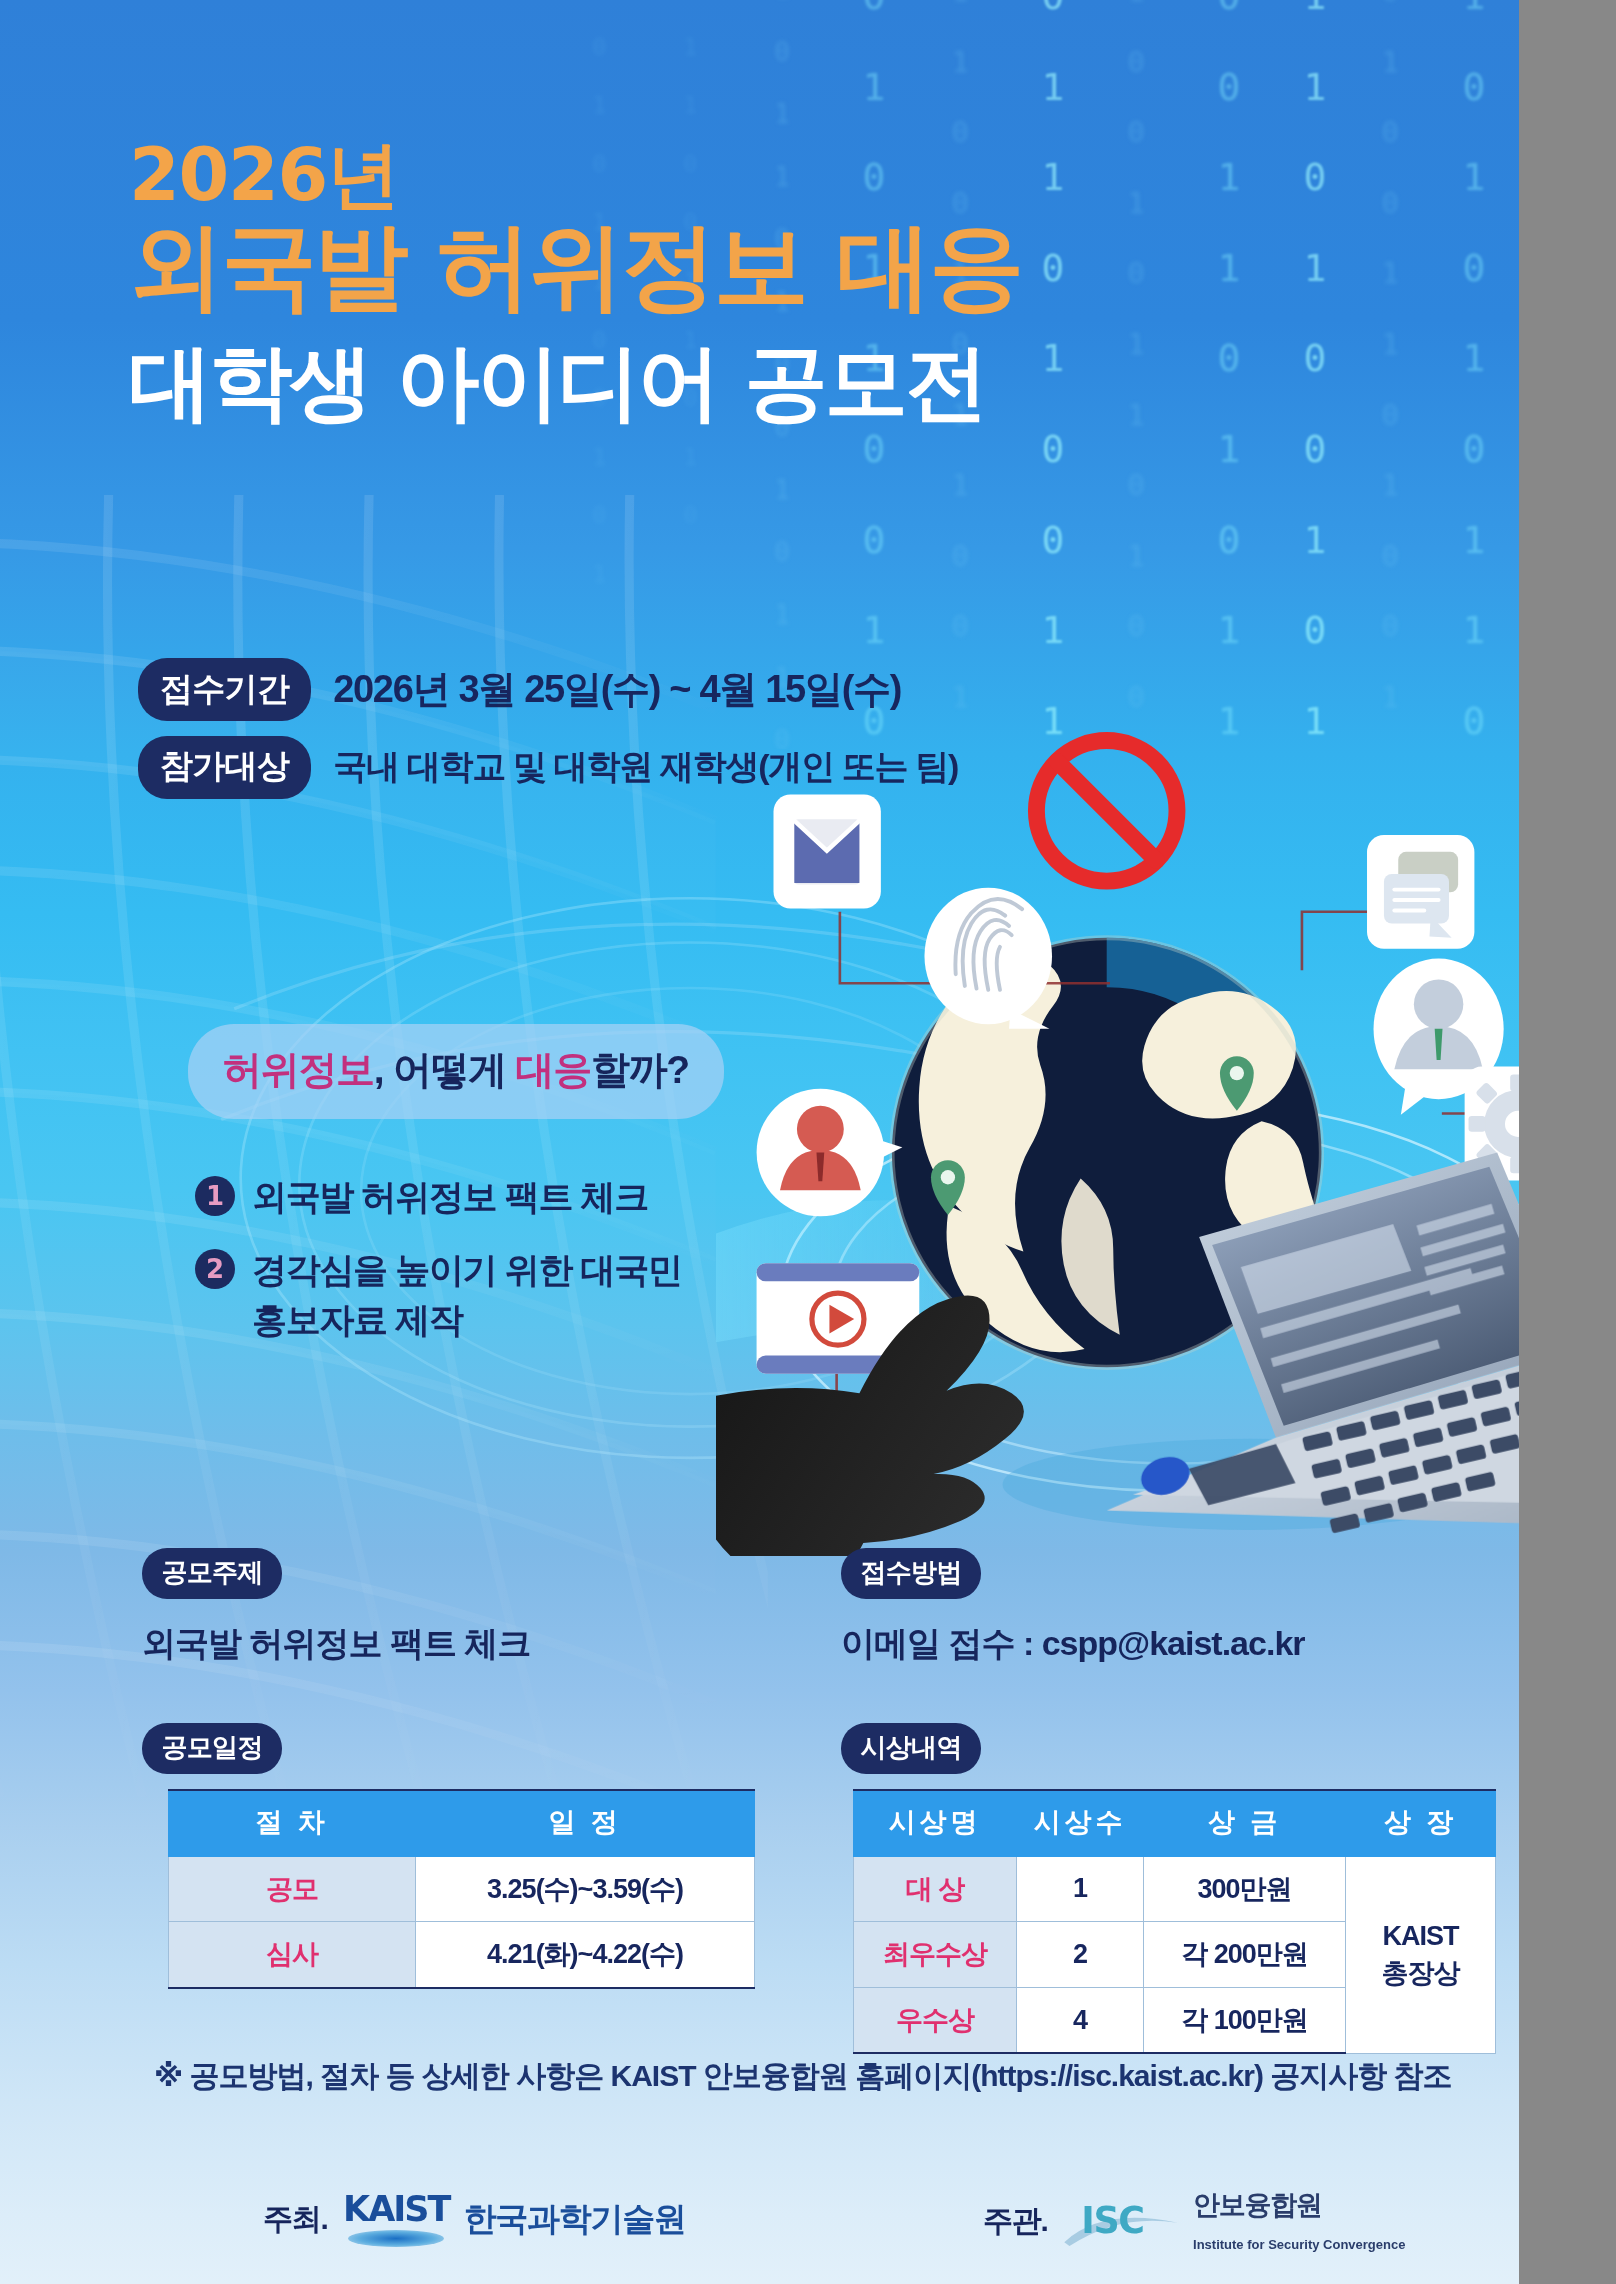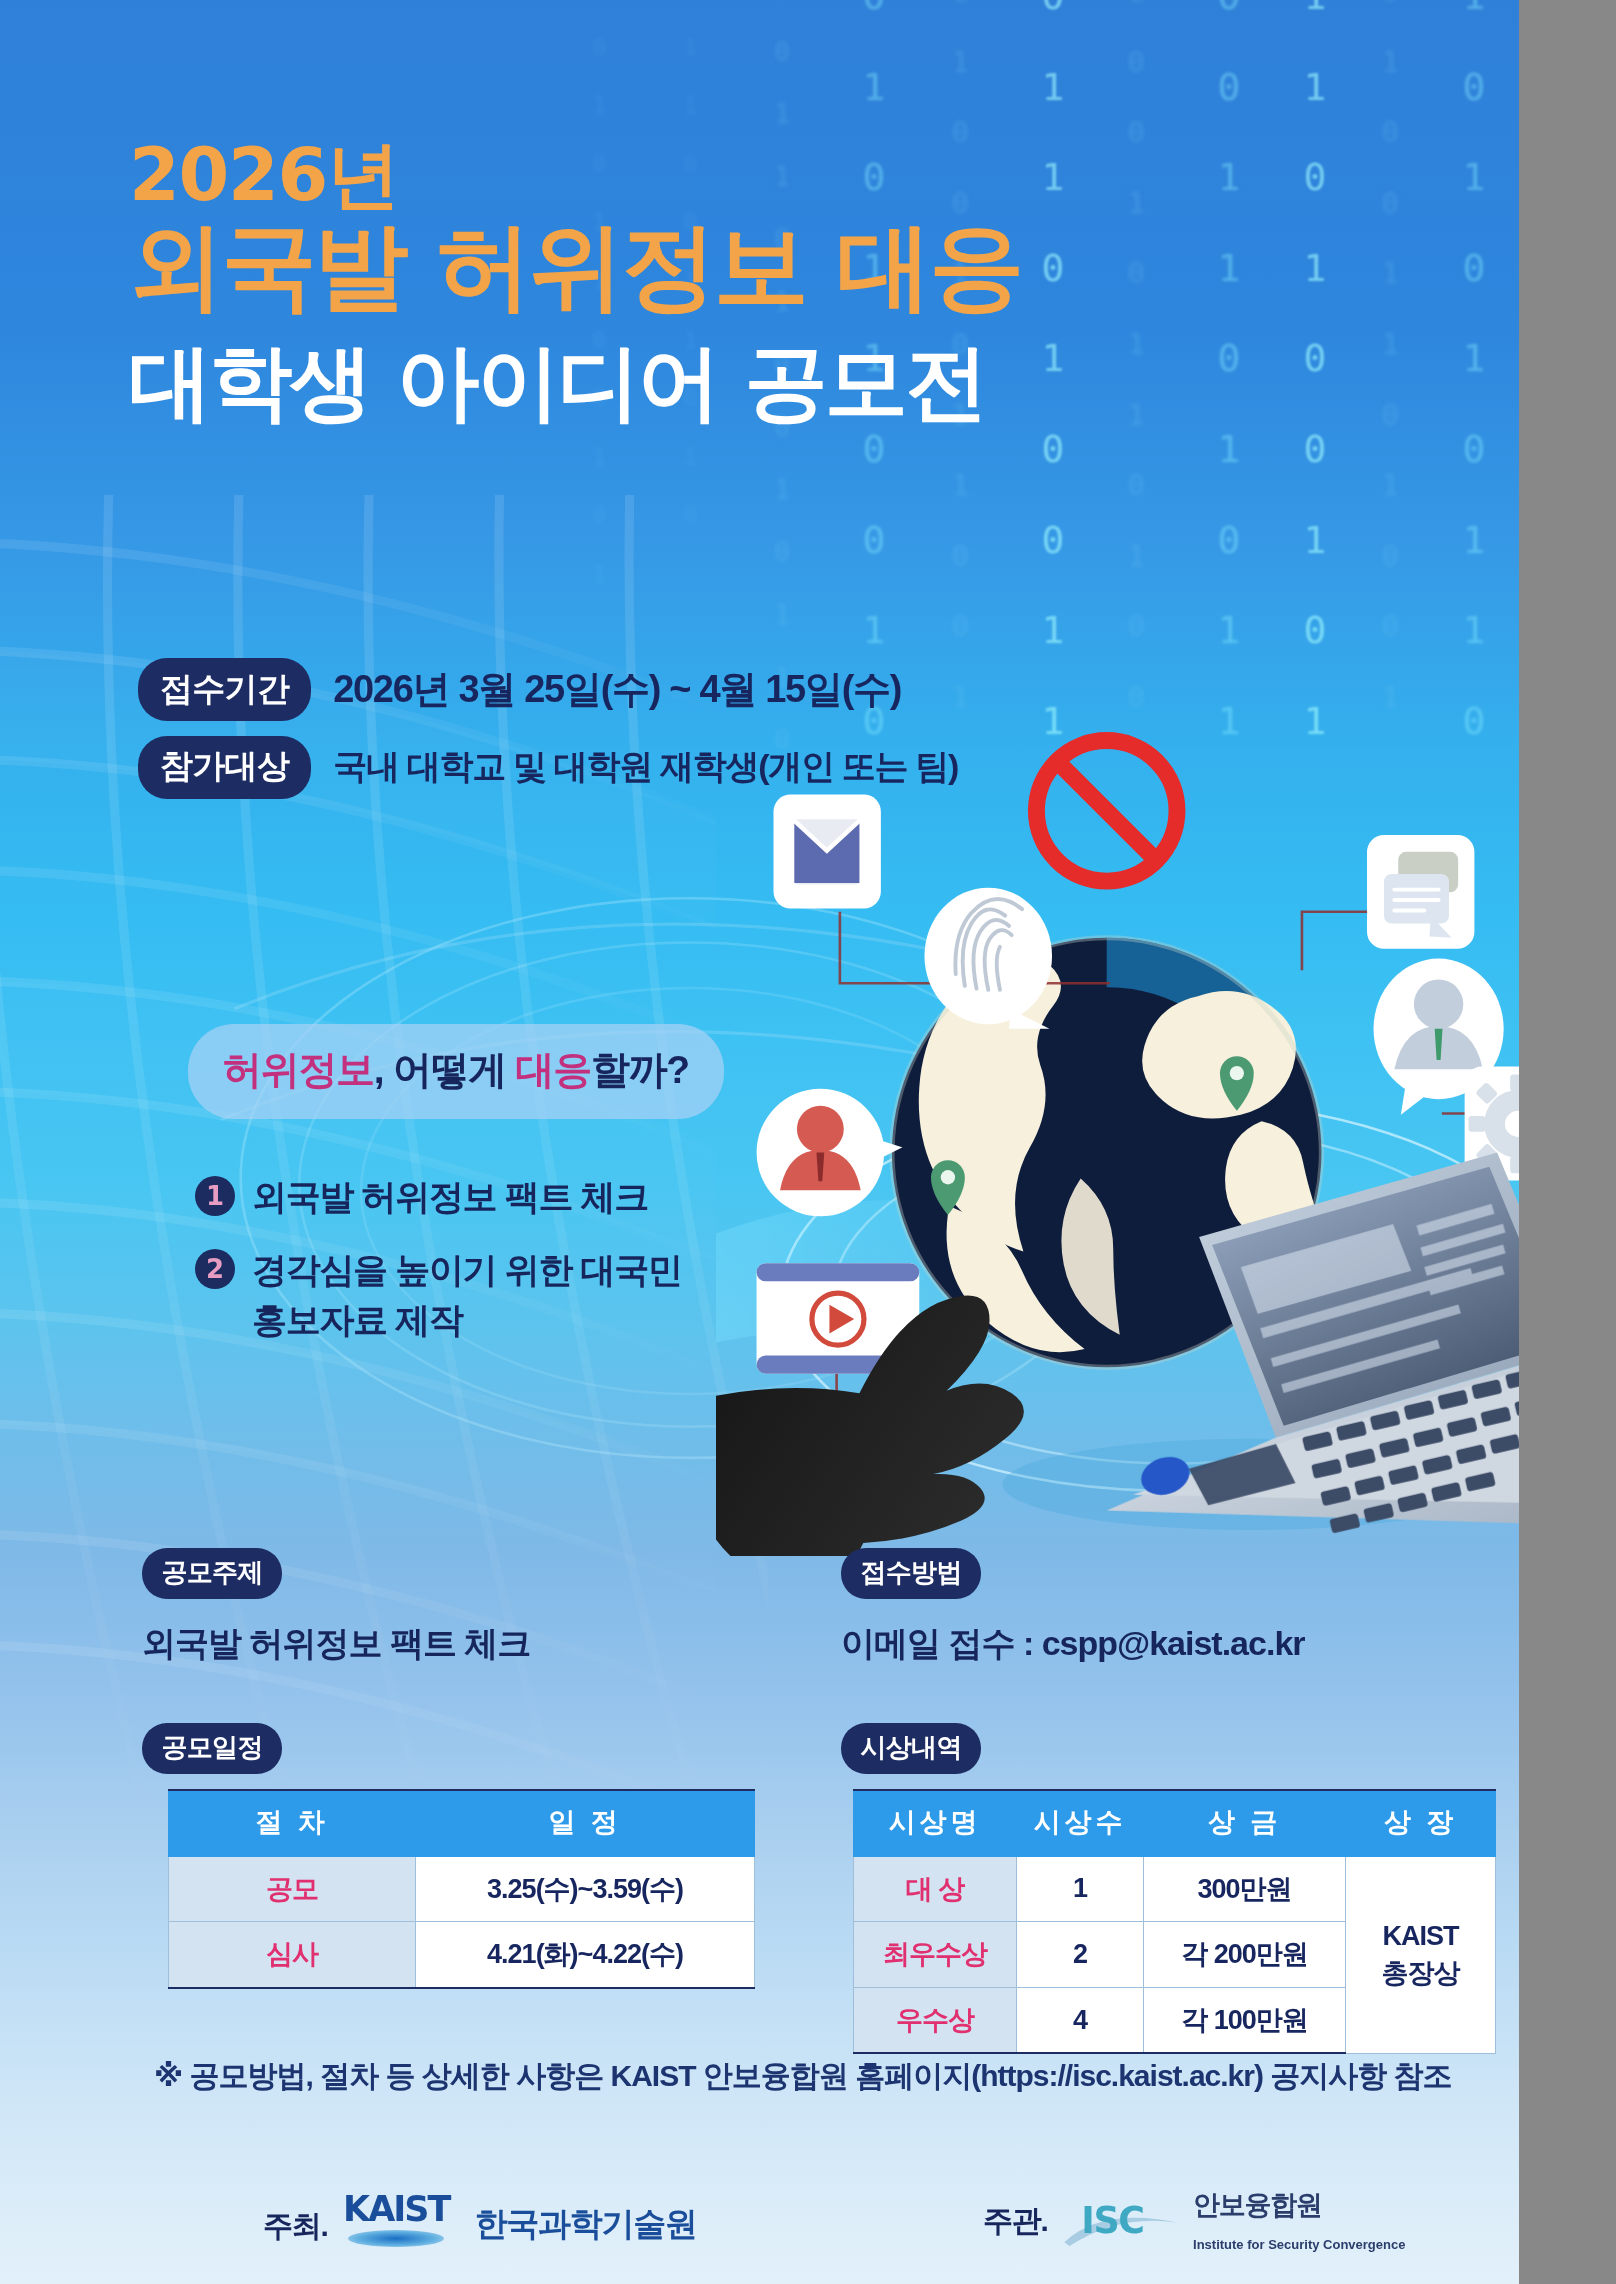--- a/index.html
+++ b/index.html
@@ -191,21 +191,21 @@
   .f-group { position:absolute; display:flex; align-items:center; }
   .f-label { color:#16255C; font-size:30px; font-weight:800; letter-spacing:-1.3px; margin-right:15.6px; }
   .kaist-mark { display:flex; flex-direction:column; align-items:center; margin-right:14.3px; }
   .kaist-word {
     font-size:35px; font-weight:900; color:#1A4E9B; letter-spacing:-2px;
     font-family:"DejaVu Sans","Liberation Sans",sans-serif; line-height:1;
   }
   .kaist-lens { width:96px; height:17px; margin-top:3.9px;
     background:radial-gradient(ellipse at 50% 50%, #1A6FC4 0%, #5FAFE0 55%, #CFE4F4 100%);
     border-radius:50%/50%; }
-  .kaist-ko { color:#1A4E9B; font-size:33px; font-weight:900; letter-spacing:-1.3px;margin-left:11px; }
+  .kaist-ko { color:#1A4E9B; font-size:33px; font-weight:900; letter-spacing:-1.3px; }
   .isc-mark { display:flex; align-items:center; margin-right:13px; }
   .isc-ko { display:flex; flex-direction:column; }
   .isc-ko .ko { color:#2A3D6B; font-size:27px; font-weight:900; letter-spacing:-1.3px; line-height:1; }
   .isc-ko .en { color:#2A3D6B; font-size:13px; font-weight:700; letter-spacing:0px; margin-top:18px; }
 </style>
 </head>
 <body>
 
 <div class="poster">
 
@@ -592,21 +592,21 @@
         <td class="lbl">우수상</td>
         <td class="val">4</td>
         <td class="val">각 100만원</td>
       </tr>
     </tbody>
   </table>
 
   <div class="note">※ 공모방법, 절차 등 상세한 사항은 KAIST 안보융합원 홈페이지(https://isc.kaist.ac.kr) 공지사항 참조</div>
 
   <div class="footer">
-    <div class="f-group" style="left:263px; top:6.5px;align-items:flex-end;">
+    <div class="f-group" style="left:263px; top:6.5px;">
       <span class="f-label">주최.</span>
       <span class="kaist-mark">
         <span class="kaist-word">KAIST</span>
         <span class="kaist-lens"></span>
       </span>
       <span class="kaist-ko">한국과학기술원</span>
     </div>
 
     <div class="f-group" style="left:983px; top:6.5px;">
       <span class="f-label">주관.</span>

